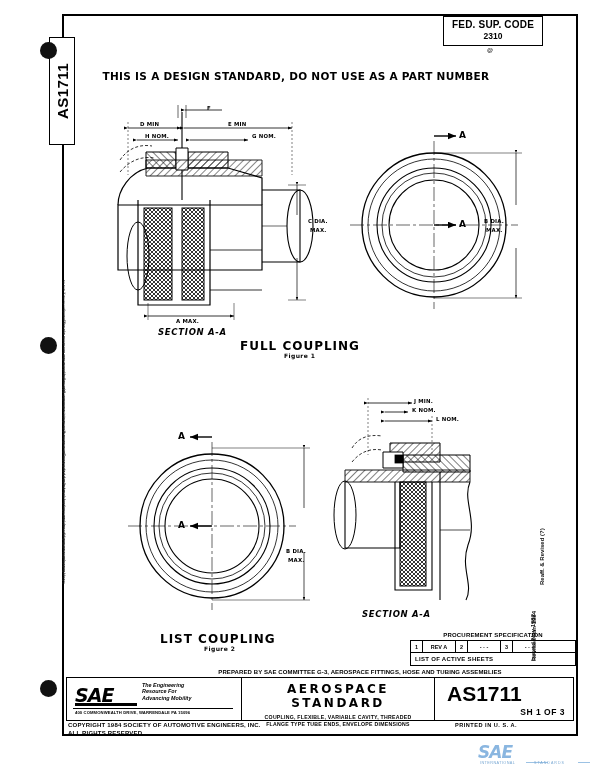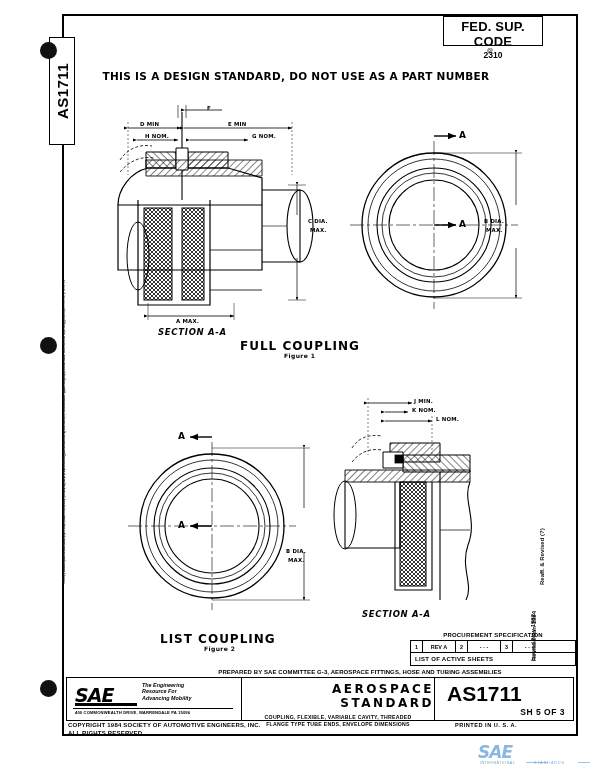--- a/index.html
+++ b/index.html
@@ -8,21 +8,21 @@
   .page{position:absolute;inset:0;}
 
   
   .frame{position:absolute;left:62px;top:14px;width:516px;height:722px;
          border:2px solid #000;box-sizing:border-box;}
 
   
   .fedbox{position:absolute;left:443px;top:16px;width:100px;height:30px;
           border:1.5px solid #000;background:#fff;box-sizing:border-box;
           text-align:center;padding-top:2px;z-index:6;}
-  .fedbox .l1{font-size:13px;font-weight:bold;letter-spacing:.2px;}
+  .fedbox .l1{font-size:10px;font-weight:bold;letter-spacing:.2px;}
   .fedbox .l2{font-size:8.5px;font-weight:bold;margin-top:1px;}
   .fedmark{position:absolute;left:487px;top:47px;font-size:6px;z-index:6;}
 
   
   .lefttab{position:absolute;left:49px;top:37px;width:24px;height:106px;
            border:1.5px solid #000;background:#fff;z-index:5;}
   .lefttab span{position:absolute;left:50%;top:50%;
        transform:translate(-50%,-50%) rotate(-90deg);white-space:nowrap;
        font-size:15px;font-weight:bold;letter-spacing:.4px;}
   .dot{position:absolute;width:17px;height:17px;border-radius:50%;
@@ -89,21 +89,21 @@
   .sae-logo{position:absolute;left:8px;top:6px;font-size:19px;font-weight:bold;
             font-style:italic;letter-spacing:-1px;font-family:"DejaVu Sans",sans-serif;}
   .sae-bar{position:absolute;left:8px;top:25px;width:62px;height:2.5px;background:#000;}
   .sae-tag{position:absolute;left:75px;top:4px;font-size:5.4px;font-style:italic;
            font-weight:bold;line-height:6.4px;}
   .sae-addr{position:absolute;left:8px;top:32px;font-size:4.2px;font-weight:bold;
             letter-spacing:.1px;}
   .sae-hr{position:absolute;left:6px;top:30px;width:160px;height:1px;background:#000;}
 
   .as-title{font-size:12px;font-weight:bold;letter-spacing:2.5px;margin-top:4px;
-            font-family:"DejaVu Sans",sans-serif;text-align:right;}
+            font-family:"DejaVu Sans",sans-serif;}
   .as-sub{font-size:5.2px;font-weight:bold;line-height:7px;margin-top:4px;
           letter-spacing:.25px;}
 
   .docnum{position:absolute;left:12px;top:4px;font-size:21px;font-weight:bold;
           letter-spacing:0px;font-family:"Liberation Sans",sans-serif;}
   .sheet{position:absolute;right:8px;bottom:3px;font-size:8.5px;font-weight:bold;
          letter-spacing:.5px;}
 
   .copyr{position:absolute;left:68px;top:722px;font-size:6px;font-weight:bold;
          line-height:7.5px;letter-spacing:.2px;}
@@ -348,21 +348,21 @@
     </div>
     <div class="tb-mid">
       <div class="as-title">AEROSPACE   STANDARD</div>
       <div class="as-sub">
         <div>COUPLING, FLEXIBLE, VARIABLE CAVITY, THREADED</div>
         <div>FLANGE TYPE TUBE ENDS, ENVELOPE DIMENSIONS</div>
       </div>
     </div>
     <div class="tb-num">
       <div class="docnum">AS1711</div>
-      <div class="sheet">SH 5 OF 3</div>
+      <div class="sheet">SH 1 OF 3</div>
     </div>
   </div>
 
   <div class="copyr">
     <div>COPYRIGHT 1984 SOCIETY OF AUTOMOTIVE ENGINEERS, INC.</div>
     <div>ALL RIGHTS RESERVED</div>
   </div>
   <div class="printed">PRINTED IN U. S. A.</div>
 
   <div class="wm">

